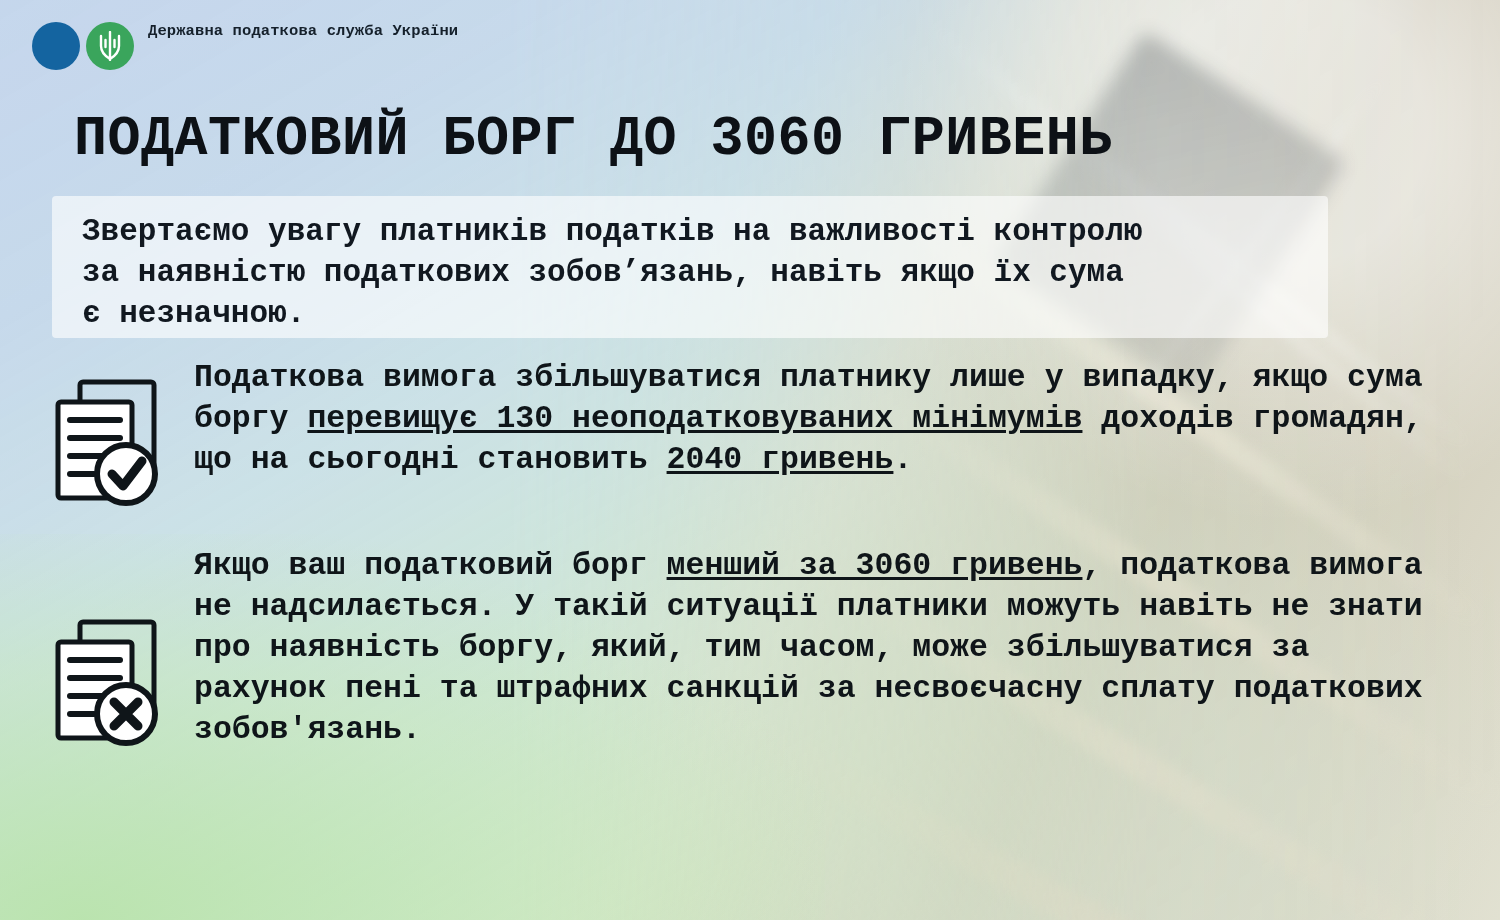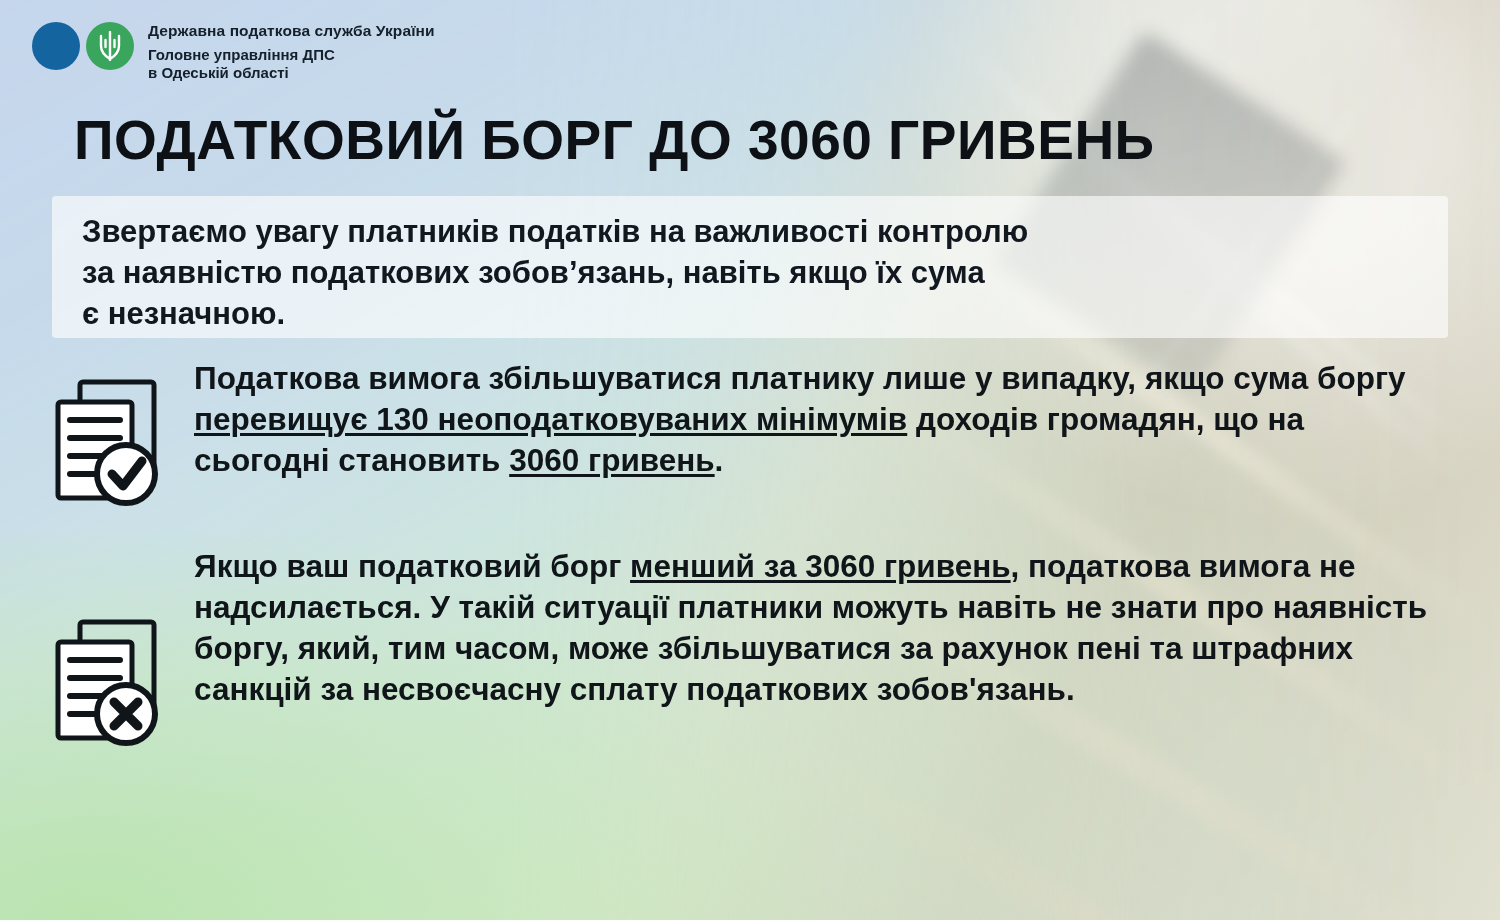--- a/index.html
+++ b/index.html
@@ -12,20 +12,21 @@
     font-family: "Liberation Sans", sans-serif;
     overflow: hidden;
   }
 
   .poster {
     position: relative;
     width: 1500px;
     height: 920px;
     overflow: hidden;
     background: #84cc16;
+    font-family: Liberation Mono, monospace;
   }
 
   
   .bg-photo {
     position: absolute;
     inset: 0;
     background:
       
       radial-gradient(circle at 86% 14%, rgba(255,255,255,0.55) 0 9%, rgba(255,255,255,0) 26%),
       radial-gradient(circle at 70% 88%, rgba(214,224,208,0.55) 0 14%, rgba(214,224,208,0) 38%),
@@ -143,21 +144,21 @@
     color: #0d1116;
     letter-spacing: 0.5px;
     white-space: nowrap;
   }
 
   
   .intro-panel {
     position: absolute;
     left: 52px;
     top: 196px;
-    width: 1396px;
+    width: 1276px;
     height: 142px;
     background: rgba(255,255,255,0.62);
     border-radius: 4px;
     box-sizing: border-box;
     padding: 16px 30px 16px 30px;
   }
   .intro-text {
     font-size: 31px;
     font-weight: bold;
     color: #111820;
@@ -219,22 +220,20 @@
     <div class="logo-marks">
       <div class="logo-circle-blue"></div>
       <div class="logo-circle-green">
         <svg width="26" height="30" viewBox="0 0 26 30" aria-hidden="true">
           <path d="M13 1 L13 29 M4 5 L4 15 C4 21 8 25 13 28 C18 25 22 21 22 15 L22 5 M8.5 9 L8.5 16 M17.5 9 L17.5 16" stroke="#ffffff" stroke-width="2.4" fill="none" stroke-linecap="round" stroke-linejoin="round"></path>
         </svg>
       </div>
     </div>
     <div class="logo-titles">
       <div class="logo-line-main">Державна податкова служба України</div>
-      <div class="logo-line-sub">Головне управління ДПС
-в Одеській області</div>
     </div>
   </div>
 
   <div class="main-title">ПОДАТКОВИЙ БОРГ ДО 3060 ГРИВЕНЬ</div>
 
   <div class="intro-panel">
     <div class="intro-text">Звертаємо увагу платників податків на важливості контролю
 за наявністю податкових зобов’язань, навіть якщо їх сума
 є незначною.</div>
   </div>
@@ -245,21 +244,21 @@
         <rect x="36" y="6" width="74" height="96" rx="3" fill="none" stroke="#0f1519" stroke-width="5"></rect>
         <rect x="14" y="26" width="74" height="96" rx="3" fill="#ffffff" stroke="#0f1519" stroke-width="5"></rect>
         <line x1="26" y1="44" x2="76" y2="44" stroke="#0f1519" stroke-width="6" stroke-linecap="round"></line>
         <line x1="26" y1="62" x2="76" y2="62" stroke="#0f1519" stroke-width="6" stroke-linecap="round"></line>
         <line x1="26" y1="80" x2="60" y2="80" stroke="#0f1519" stroke-width="6" stroke-linecap="round"></line>
         <line x1="26" y1="98" x2="50" y2="98" stroke="#0f1519" stroke-width="6" stroke-linecap="round"></line>
         <circle cx="82" cy="98" r="29" fill="#ffffff" stroke="#0f1519" stroke-width="6"></circle>
         <path d="M68 98 L79 110 L98 85" fill="none" stroke="#0f1519" stroke-width="9" stroke-linecap="round" stroke-linejoin="round"></path>
       </svg>
     </div>
-    <div class="block-text"><span>Податкова вимога збільшуватися платнику лише у випадку, якщо сума боргу </span><u>перевищує 130 неоподатковуваних мінімумів</u><span> доходів громадян, що на сьогодні становить </span><u>3060 гривень</u><span>.</span></div>
+    <div class="block-text"><span>Податкова вимога збільшуватися платнику лише у випадку, якщо сума боргу </span><u>перевищує 130 неоподатковуваних мінімумів</u><span> доходів громадян, що на сьогодні становить </span><u>2040 гривень</u><span>.</span></div>
   </div>
 
   <div class="block" id="block-2">
     <div class="block-icon">
       <svg width="126" height="144" viewBox="0 0 126 144" aria-hidden="true">
         <rect x="36" y="6" width="74" height="96" rx="3" fill="none" stroke="#0f1519" stroke-width="5"></rect>
         <rect x="14" y="26" width="74" height="96" rx="3" fill="#ffffff" stroke="#0f1519" stroke-width="5"></rect>
         <line x1="26" y1="44" x2="76" y2="44" stroke="#0f1519" stroke-width="6" stroke-linecap="round"></line>
         <line x1="26" y1="62" x2="76" y2="62" stroke="#0f1519" stroke-width="6" stroke-linecap="round"></line>
         <line x1="26" y1="80" x2="60" y2="80" stroke="#0f1519" stroke-width="6" stroke-linecap="round"></line>

